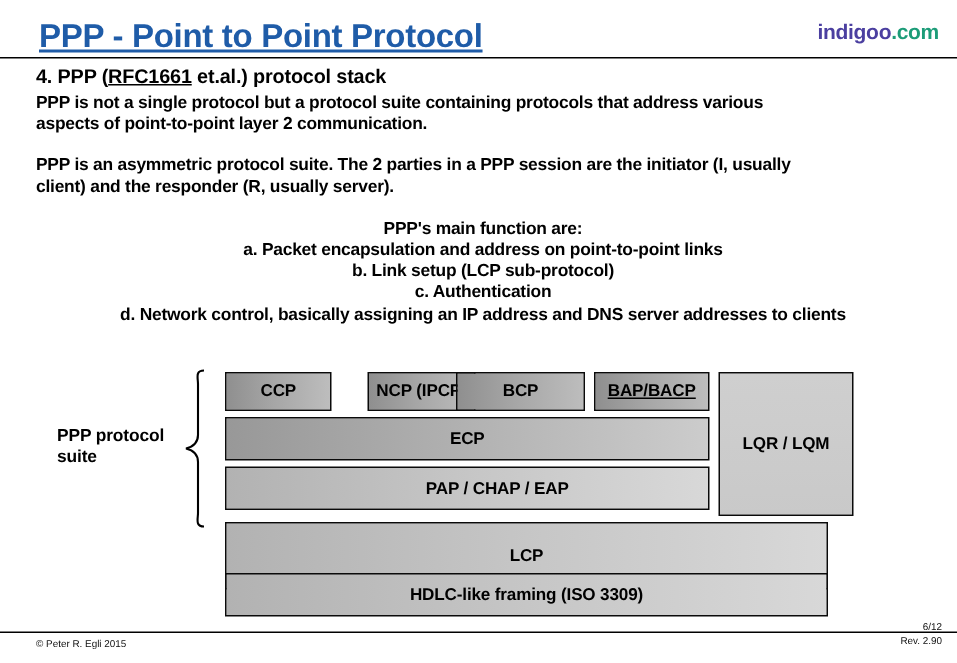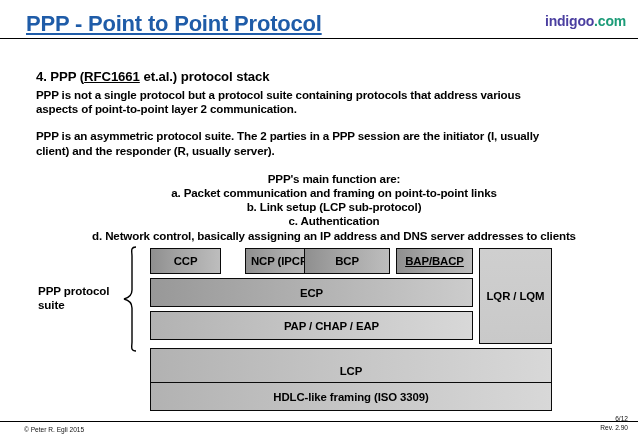--- a/index.html
+++ b/index.html
@@ -54,24 +54,23 @@
     left: 0;
     top: 38px;
     width: 638px;
     height: 0;
     border-top: 1.4px solid #000000;
   }
 
   
   #slide-body {
     position: absolute;
-    left: 36px;
+    left: 24px;
     top: 43px;
     width: 596px;
-    margin-top: 26px;
   }
   .section-heading {
     font-size: 13.2px;
     font-weight: bold;
     line-height: 16px;
     margin: 0 0 3px 0;
     letter-spacing: -0.1px;
   }
   .section-heading .rfc-ref {
     text-decoration: underline;
@@ -193,21 +192,21 @@
   <div class="section-heading"><span>4. PPP (</span><span class="rfc-ref">RFC1661</span><span> et.al.) protocol stack</span></div>
 
   <p class="para">PPP is not a single protocol but a protocol suite containing protocols that address various</p>
   <p class="para">aspects of point-to-point layer 2 communication.</p>
 
   <p class="para gap-before">PPP is an asymmetric protocol suite. The 2 parties in a PPP session are the initiator (I, usually</p>
   <p class="para">client) and the responder (R, usually server).</p>
 
   <div id="func-list">
     <p class="list-line">PPP's main function are:</p>
-    <p class="list-line">a. Packet communication and framing on point-to-point links</p>
+    <p class="list-line">a. Packet encapsulation and address on point-to-point links</p>
     <p class="list-line">b. Link setup (LCP sub-protocol)</p>
     <p class="list-line">c. Authentication</p>
     <p class="list-line">d. Network control, basically assigning an IP address and DNS server addresses to clients</p>
   </div>
 </div>
 
 <div id="protocol-stack-diagram">
 
   <div id="stack-label">
     <div>PPP protocol</div>
@@ -216,21 +215,21 @@
 
   <svg id="stack-brace" viewBox="0 0 16 106" preserveAspectRatio="none">
     <path d="M14 1 C8 1 10 6 10 10 L10 44 C10 50 6 52 2 53 C6 54 10 56 10 62 L10 96 C10 100 8 105 14 105" fill="none" stroke="#000000" stroke-width="1.4" vector-effect="non-scaling-stroke"></path>
   </svg>
 
   <div class="stack-box fill-dark" style="left:150px; top:5px; width:71px; height:26px;">CCP</div>
   <div class="stack-box fill-dark" style="left:226px; top:5px; width:72px; height:26px;margin-left:19px;">NCP (IPCP)</div>
   <div class="stack-box fill-dark" style="left:304px; top:5px; width:86px; height:26px;">BCP</div>
   <div class="stack-box fill-dark" style="left:396px; top:5px; width:77px; height:26px;text-decoration:underline;">BAP/BACP</div>
 
-  <div class="stack-box fill-flat-light" style="left:479px; top:5px; width:73px; height:96px;">LQR / LQM</div>
+  <div class="stack-box fill-flat-light" style="left:479px; top:5px; width:90px; height:96px;">LQR / LQM</div>
 
   <div class="stack-box fill-mid" style="left:150px; top:35px; width:323px; height:29px;">ECP</div>
 
   <div class="stack-box fill-light" style="left:150px; top:68px; width:323px; height:29px;padding-left:40px;">PAP / CHAP / EAP</div>
 
   <div class="stack-box fill-light" style="left:150px; top:105px; width:402px; height:45px;">LCP</div>
 
   <div class="stack-box fill-light" style="left:150px; top:139px; width:402px; height:29px;">HDLC-like framing (ISO 3309)</div>
 </div>
 

